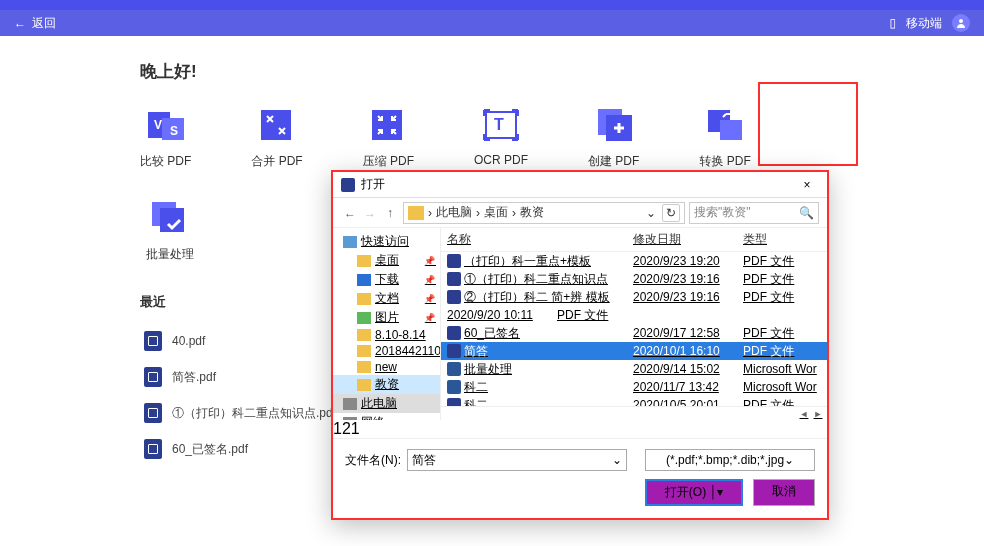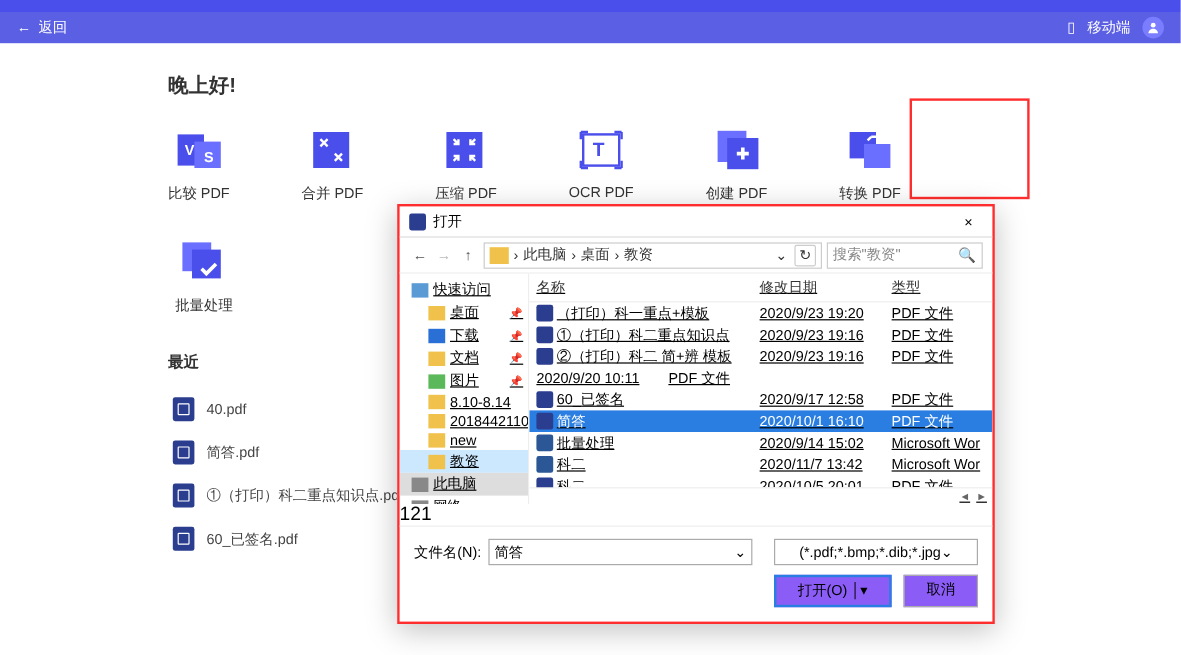--- a/index.html
+++ b/index.html
@@ -77,21 +77,21 @@
 .file-ic.doc { background:#2b5797;}
 .scrollbar-h { height:14px; border-top:1px solid #eee; display:flex; justify-content:flex-end; align-items:center; padding:0 2px;}
 .scroll-arrow { width:14px; height:12px; display:flex; align-items:center; justify-content:center; font-size:9px; color:#666;}
 
 .footer { padding:10px 12px 12px; display:flex; flex-direction:column; gap:8px; font-size:12px; border-top:1px solid #eee;}
 .fn-row { display:flex; align-items:center; gap:6px; }
 .fn-row label{ white-space:nowrap;}
 .fn-input { flex:1; border:1px solid #aaa; height:22px; padding:0 4px; display:flex; align-items:center; justify-content:space-between;}
 .filter { width:170px; border:1px solid #aaa; height:22px; display:flex; align-items:center; justify-content:space-between; padding:0 20px; white-space:nowrap; overflow:hidden;margin-left:12px;}
 .btn-row { display:flex; justify-content:flex-end; gap:10px;}
-.dlg-btn { border:1px solid #aaa; padding:3px 18px; background:#8b5cf6; cursor:pointer;}
+.dlg-btn { border:1px solid #aaa; padding:3px 18px; background:#a21caf; cursor:pointer;}
 .dlg-btn.primary { border:2px solid #2a7de1;}
 
 svg { display:block; }
 </style>
 </head>
 <body>
 
 <div class="titlebar"></div>
 <div class="navbar">
   <div class="navbar-left">

